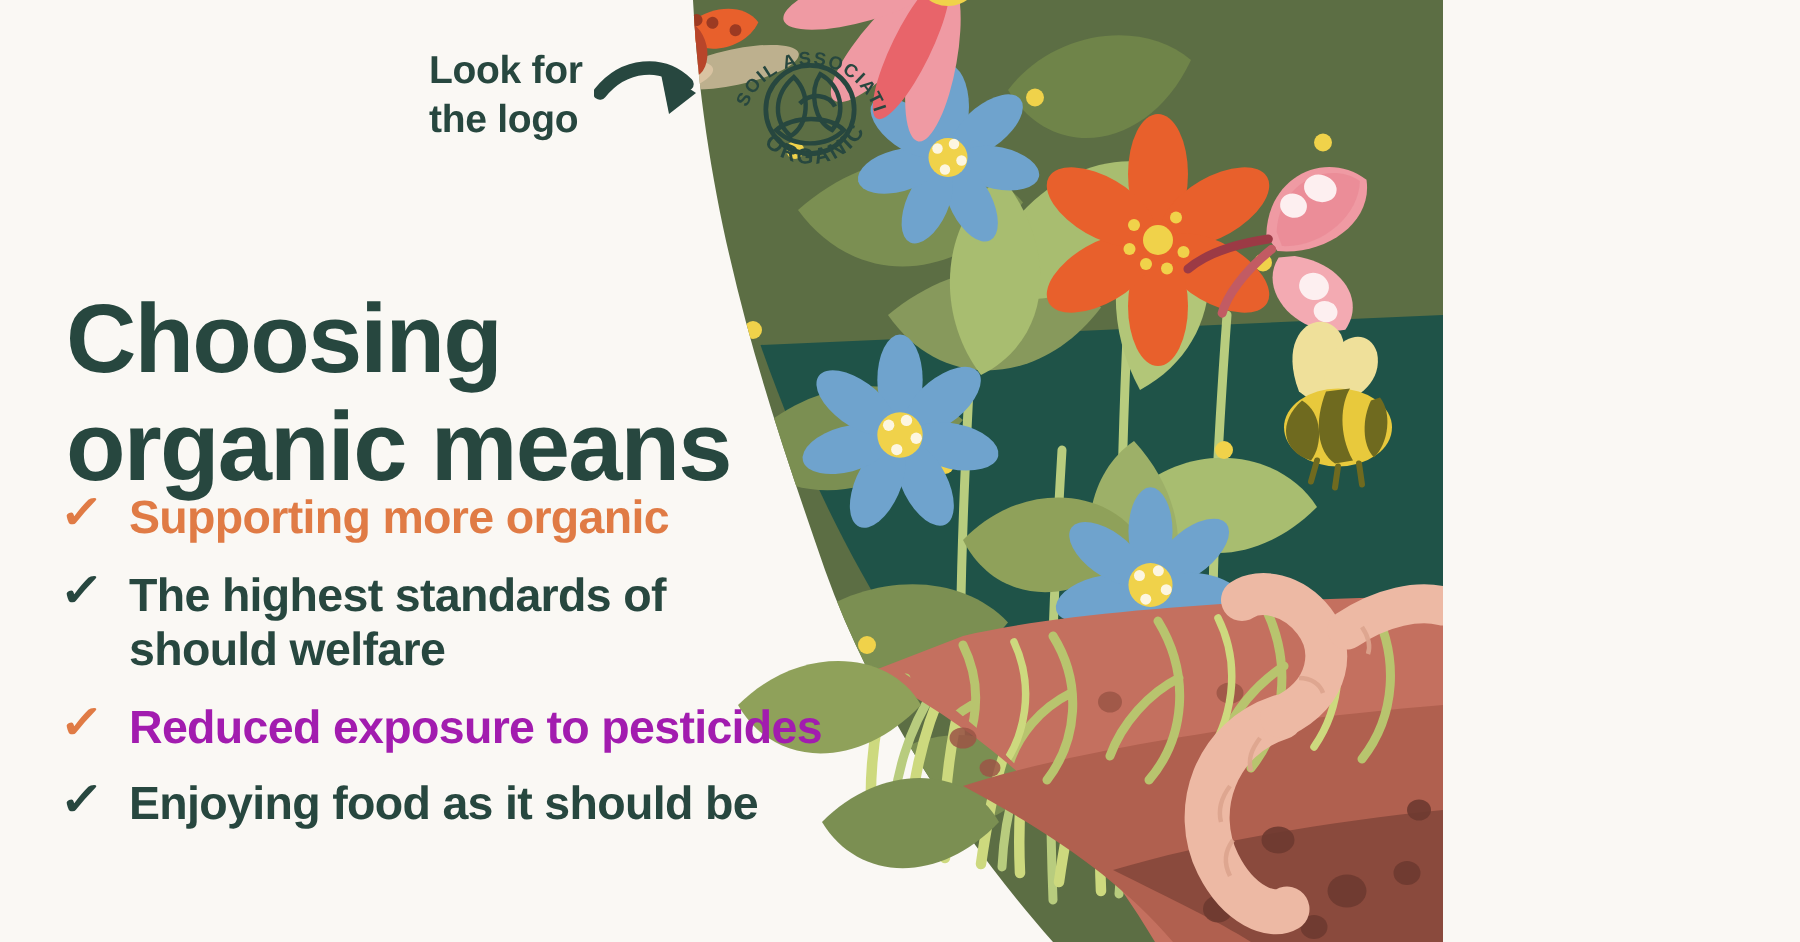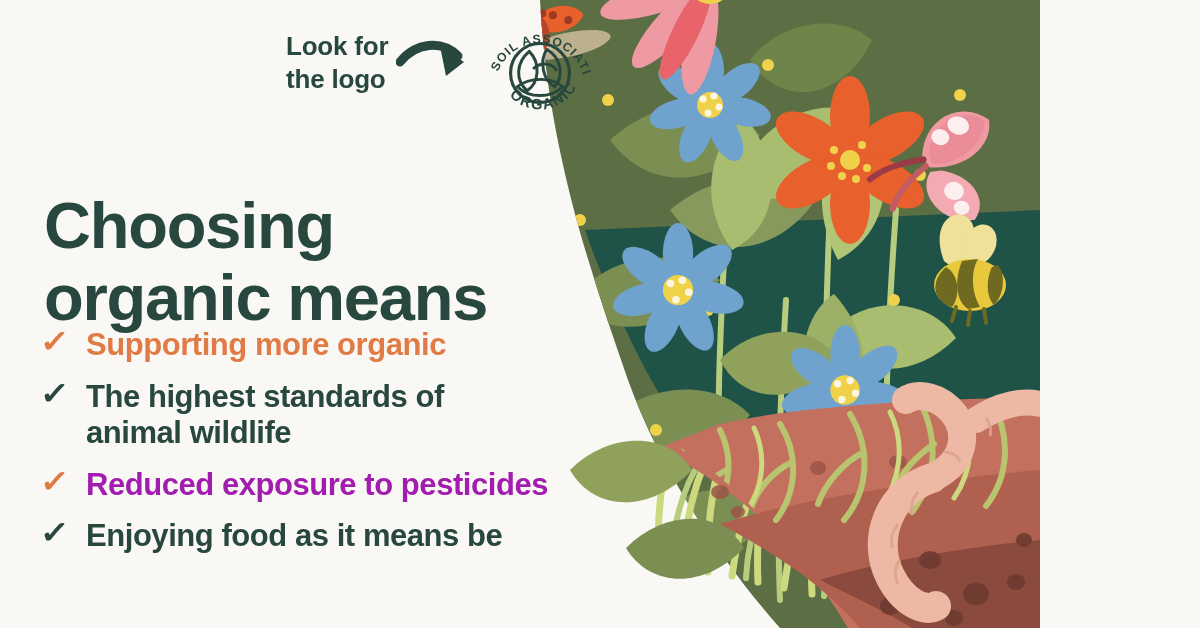--- a/index.html
+++ b/index.html
@@ -7,21 +7,21 @@
     padding: 0;
   }
   body {
     width: 1200px;
     height: 628px;
     overflow: hidden;
     font-family: "Liberation Sans", sans-serif;
   }
   #poster {
     position: relative;
-    width: 1040px;
+    width: 962px;
     height: 628px;
     background: #faf8f4;
     overflow: hidden;
   }
 
   
   .logo-row {
     position: absolute;
     left: 286px;
     top: 26px;
@@ -439,25 +439,25 @@
 organic means</h1>
 
   <div class="benefits">
     <div class="benefit">
       <span class="tick" style="color: rgb(224, 123, 69);">✓</span>
       <span class="btext" style="color: rgb(224, 123, 69);">Supporting more organic</span>
     </div>
     <div class="benefit">
       <span class="tick" style="color: rgb(39, 71, 63);">✓</span>
       <span class="btext" style="color: rgb(39, 71, 63);">The highest standards of
-animal wildlife</span>
+should welfare</span>
     </div>
     <div class="benefit">
       <span class="tick" style="color: rgb(224, 123, 69);">✓</span>
       <span class="btext" style="color: #a21caf;">Reduced exposure to pesticides</span>
     </div>
     <div class="benefit">
       <span class="tick" style="color: rgb(39, 71, 63);">✓</span>
-      <span class="btext" style="color: rgb(39, 71, 63);">Enjoying food as it means be</span>
+      <span class="btext" style="color: rgb(39, 71, 63);">Enjoying food as it should be</span>
     </div>
   </div>
 
 </div>
 
 </body></html>

